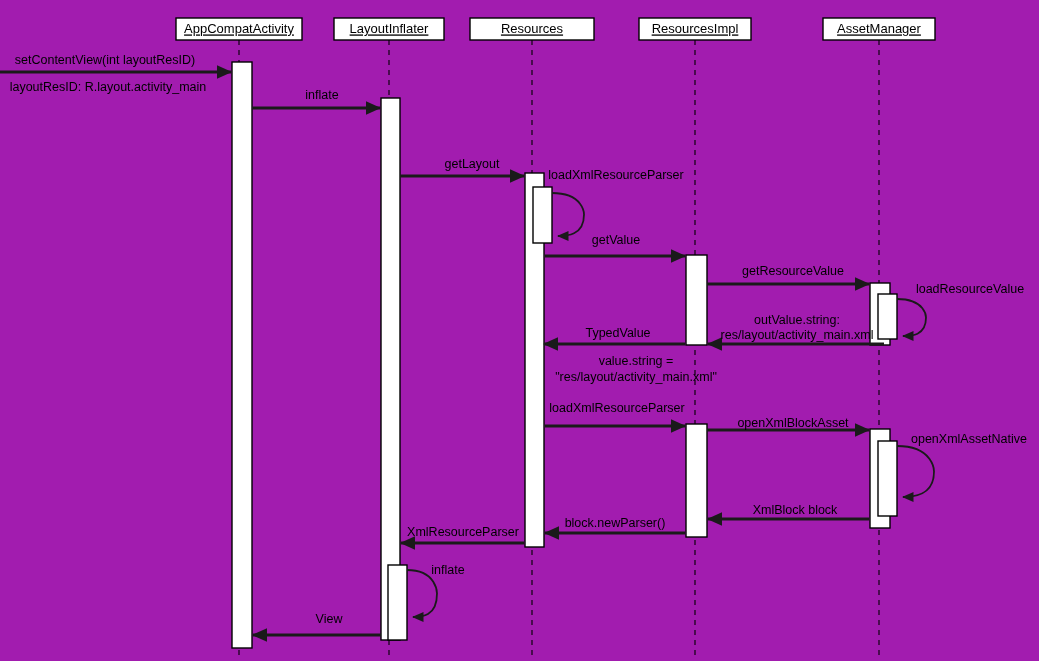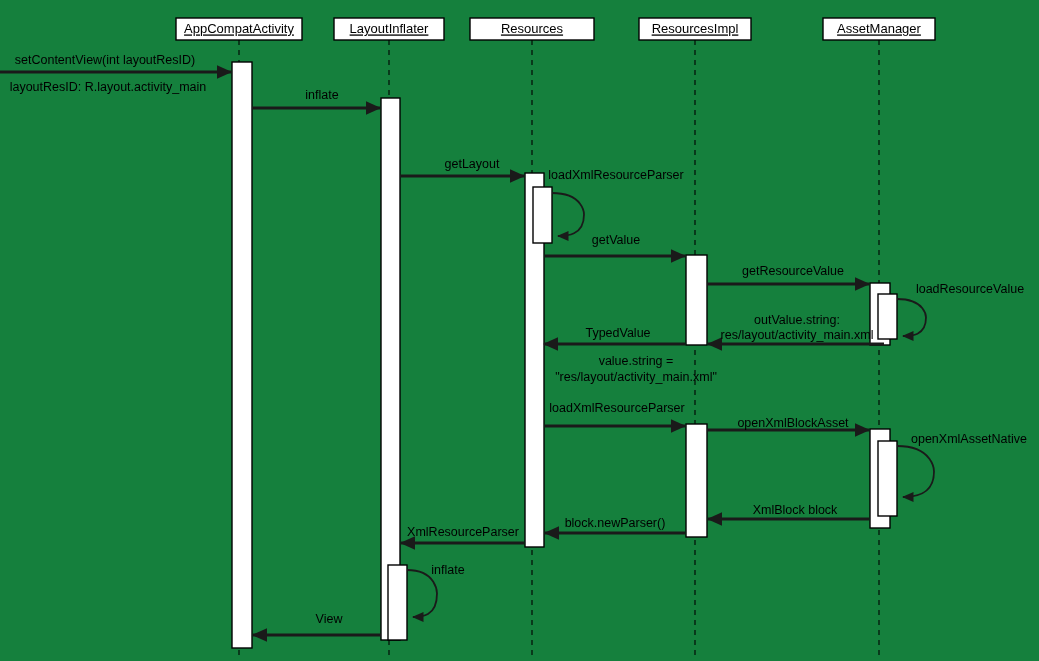--- a/index.html
+++ b/index.html
@@ -10,21 +10,21 @@
   body {
     font-family: "Liberation Sans", sans-serif;
     width: 1039px;
     height: 661px;
     overflow: hidden;
   }
   #diagram-root {
     position: relative;
     width: 1039px;
     height: 661px;
-    background: #15803d;
+    background: #a21caf;
   }
   svg.seq-canvas {
     position: absolute;
     top: 0;
     left: 0;
     width: 1039px;
     height: 661px;
     display: block;
   }
   .lifeline-label {

